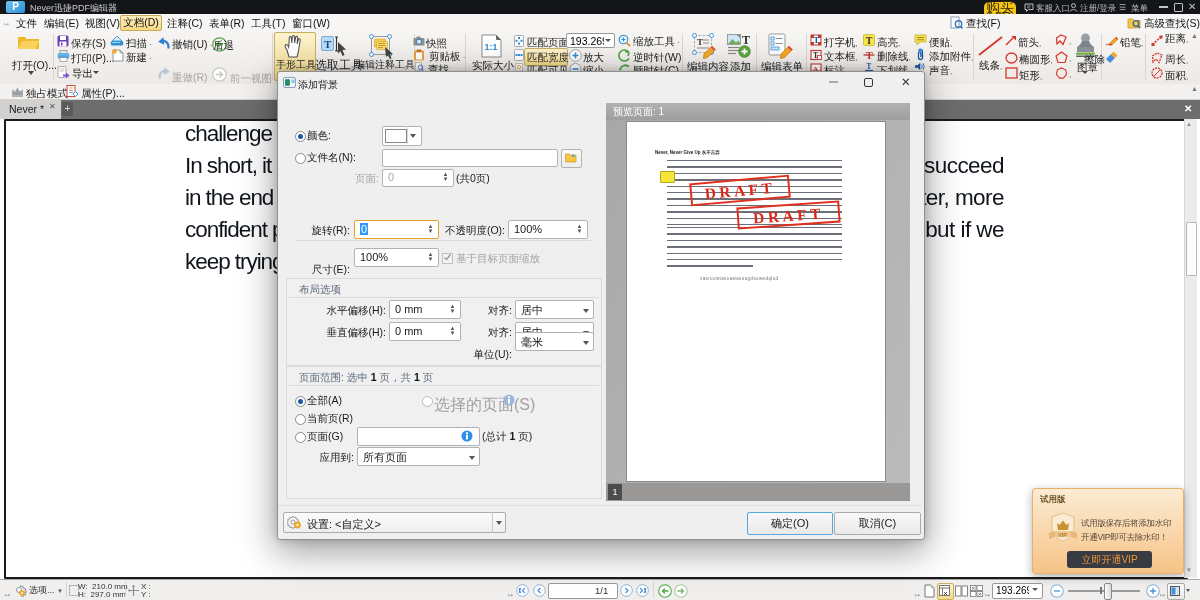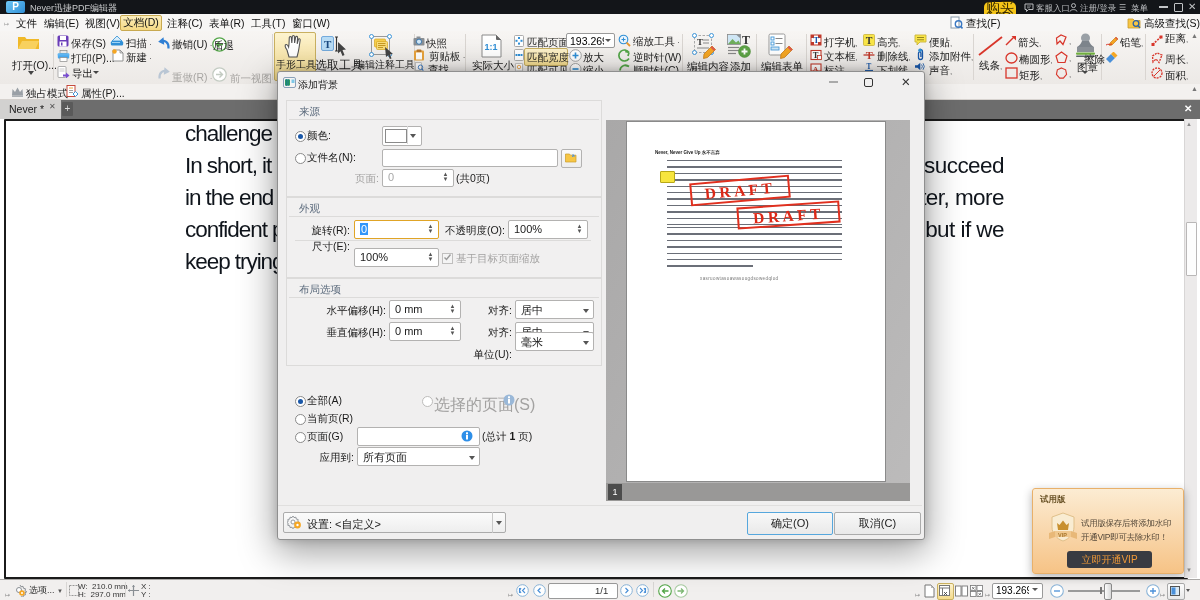--- a/index.html
+++ b/index.html
@@ -610,24 +610,20 @@
       <rect x="2" y="2.5" width="5" height="6" fill="#2e9e5b"></rect>
       <rect x="2.8" y="2" width="1" height="7" fill="#1a7a8c"></rect>
       <rect x="4.6" y="2" width="1" height="7" fill="#1a7a8c"></rect>
       <rect x="8.5" y="2.5" width="3" height="3.5" fill="#7ec8e8"></rect>
     </svg>
  <div class="tx" style="left:20px;top:6px;font-size:10px;color:#1a1a1a">添加背景</div>
  <div class="a" style="left:551px;top:9px;width:9px;height:1.5px;background:#aaa"></div>
  <div class="a" style="left:586px;top:5.5px;width:7px;height:7px;border:1.6px solid #333;border-radius:2px"></div>
  <div class="tx" style="left:623px;top:3px;font-size:11.5px;color:#333">✕</div>
 
- <div class="grp" style="left:8px;top:28px;width:314px;height:95px">
-      <div class="gt">来源</div>
-      <div class="gline"></div>
-    </div>
  <div class="radio on" style="left:17px;top:59px"></div>
  <div class="lbl" style="left:29px;top:57px">颜色:</div>
  <div class="a" style="left:104px;top:54px;width:38px;height:18px;background:#fff;border:1px solid #b3b2b1;border-radius:2px"></div>
  <div class="a" style="left:107px;top:57px;width:20px;height:12px;background:#fff;border:1px solid #8a8a8a"></div>
  <div class="a" style="left:129px;top:54px;width:1px;height:18px;background:#d8d8d8"></div>
  <div class="a" style="left:132px;top:61.5px;width:0;height:0;border-left:3.5px solid transparent;border-right:3.5px solid transparent;border-top:4px solid #555"></div>
  <div class="radio" style="left:17px;top:81px"></div>
  <div class="lbl" style="left:29px;top:79px">文件名(N):</div>
  <div class="inp" style="left:104px;top:77px;width:174px;height:16px"></div>
  <div class="a" style="left:283px;top:77px;width:19px;height:17px;background:linear-gradient(#fafafa,#ededed);border:1px solid #b3b2b1;border-radius:2px"></div>
@@ -635,36 +631,32 @@
       <path d="M0.5 1 h4 l1 1.2 H11 V9 H0.5 Z" fill="#f7c645" stroke="#c99b28" stroke-width="0.7"></path>
       <path d="M7 4 l2 -2 m0 2 v-2 h-2" stroke="#4a90d9" stroke-width="0.9" fill="none"></path>
     </svg>
  <div class="lblr" style="left:60px;top:100px;width:41px;color:#a3a2a1">页面:</div>
  <div class="spin" style="left:104px;top:97px;width:70px;height:16px">
       <span class="sval" style="color:#a8a8a8;top:1px">0</span>
       <span class="sarr" style="top:2px">▲<br>▼</span>
     </div>
  <div class="lbl" style="left:178px;top:100px">(共0页)</div>
 
- <div class="grp" style="left:8px;top:125px;width:314px;height:79px">
-      <div class="gt">外观</div>
-      <div class="gline"></div>
-    </div>
  <div class="lblr" style="left:0px;top:152px;width:72px">旋转(R):</div>
  <div class="spin" style="left:76px;top:148px;width:83px;height:17px;border:1.5px solid #e0a426">
       <span class="sval" style="background:#3296fa;color:#fff;top:1.5px;padding:0 1px">0</span>
       <span class="sarr" style="top:3px">▲<br>▼</span>
     </div>
  <div class="lblr" style="left:128px;top:152px;width:99px">不透明度(O):</div>
  <div class="spin" style="left:230px;top:148px;width:78px;height:17px">
       <span class="sval" style="top:2px">100%</span>
       <span class="sarr" style="top:3px">▲<br>▼</span>
     </div>
  <div class="a" style="left:17px;top:168px;width:296px;height:1px;background:#dcdbda"></div>
- <div class="lblr" style="left:0px;top:168px;width:72px">尺寸(E):</div>
+ <div class="lblr" style="left:0px;top:191px;width:72px">尺寸(E):</div>
  <div class="spin" style="left:76px;top:176px;width:83px;height:17px">
       <span class="sval" style="top:2px">100%</span>
       <span class="sarr" style="top:3px">▲<br>▼</span>
     </div>
  <div class="a" style="left:164px;top:181px;width:9px;height:9px;border:1px solid #c0bfbe;background:#f4f4f4"></div>
  <svg class="a" style="left:165px;top:181px" width="9" height="9" viewBox="0 0 9 9">
       <path d="M1.5 4.5 L3.5 6.5 L7.5 1.5" fill="none" stroke="#9a9a9a" stroke-width="1.4"></path>
     </svg>
  <div class="lblg" style="left:178px;top:180px">基于目标页面缩放</div>
 
@@ -691,20 +683,24 @@
  <div class="combo" style="left:237px;top:250px;width:77px;height:17px">
       <span class="cval">居中</span>
       <span class="carr"></span>
     </div>
  <div class="lblr" style="left:160px;top:276px;width:74px">单位(U):</div>
  <div class="combo" style="left:237px;top:260px;width:77px;height:17px">
       <span class="cval">毫米</span>
       <span class="carr"></span>
     </div>
 
+ <div class="grp" style="left:8px;top:294px;width:314px;height:131px">
+      <div class="gt">页面范围: 选中 <b style="color:#111">1</b> 页，共 <b style="color:#111">1</b> 页</div>
+      <div class="gline"></div>
+    </div>
  <div class="radio on" style="left:17px;top:324px"></div>
  <div class="lbl" style="left:29px;top:322px">全部(A)</div>
  <div class="radio dis" style="left:144px;top:324px"></div>
  <div class="lblg" style="left:156px;top:323px;font-size:16px">选择的页面(S)</div>
  <svg class="a" style="left:225px;top:322px" width="12" height="12" viewBox="0 0 12 12">
       <circle cx="6" cy="6" r="5.5" fill="#9ab8d8"></circle>
       <rect x="5" y="5" width="2" height="4.5" fill="#fff"></rect>
       <rect x="5" y="2.3" width="2" height="2" fill="#fff"></rect>
     </svg>
  <div class="radio" style="left:17px;top:342px"></div>
@@ -717,20 +713,21 @@
       <rect x="5" y="5" width="2" height="4.5" fill="#fff"></rect>
       <rect x="5" y="2.3" width="2" height="2" fill="#fff"></rect>
     </svg>
  <div class="lbl" style="left:204px;top:358px">(总计 <b>1</b> 页)</div>
  <div class="lblr" style="left:20px;top:379px;width:56px">应用到:</div>
  <div class="combo" style="left:79px;top:375px;width:121px;height:17px">
       <span class="cval">所有页面</span>
       <span class="carr"></span>
     </div>
 
+ <div class="a" id="pvlabel">预览页面: 1</div>
  <div class="a" id="pvarea"></div>
  <div class="a" id="pvpage" style="left:348px;top:49px;width:260px;height:361px;background:#fff;border:1px solid #8a8a8a;box-sizing:border-box"></div>
  <div class="a" style="left:377px;top:79px;width:120px;height:4px;font-size:4.5px;font-weight:bold;color:#222;line-height:4px">Never, Never Give Up 永不言弃</div>
  <div class="a" style="left:389px;top:88px;width:175px;height:65px;background:repeating-linear-gradient(to bottom, #6b6f78 0px, #6b6f78 1.4px, transparent 1.4px, transparent 6.4px)"></div>
  <div class="a" style="left:389px;top:155px;width:175px;height:40px;background:repeating-linear-gradient(to bottom, #6b6f78 0px, #6b6f78 1.4px, transparent 1.4px, transparent 6.4px)"></div>
  <div class="a" style="left:389px;top:128px;width:175px;height:0px"></div>
  <div class="a" style="left:475px;top:191px;width:89px;height:6px;background:#fff"></div>
  <div class="a" style="left:382px;top:99px;width:13px;height:10px;background:#f7e53e;border:1px solid #b8a818;border-radius:1px"></div>
  <div class="a" style="left:412px;top:107px;width:100px;height:23px;border:2px solid #e0301f;transform:rotate(-5deg);color:#dd2817;font-family:'Liberation Serif',serif;font-weight:bold;font-size:15.5px;text-align:center;line-height:20px;letter-spacing:3.5px;box-sizing:border-box">DRAFT</div>
  <div class="a" style="left:459px;top:132px;width:103px;height:22px;border:2px solid #e0301f;transform:rotate(-4deg);color:#dd2817;font-family:'Liberation Serif',serif;font-weight:bold;font-size:15.5px;text-align:center;line-height:19px;letter-spacing:3.5px;box-sizing:border-box">DRAFT</div>

